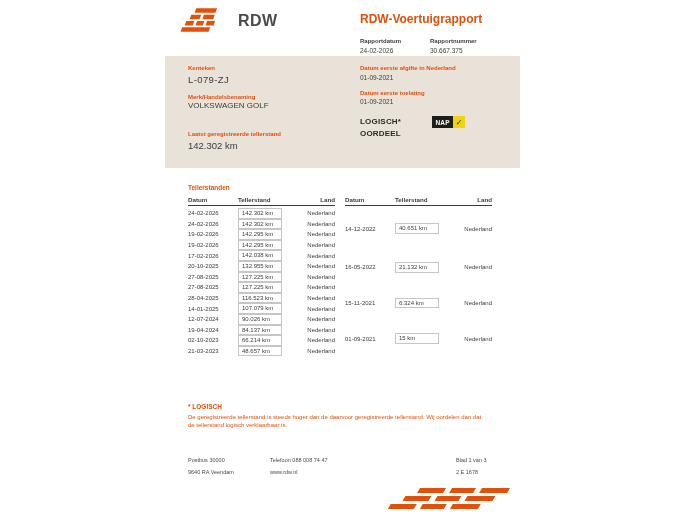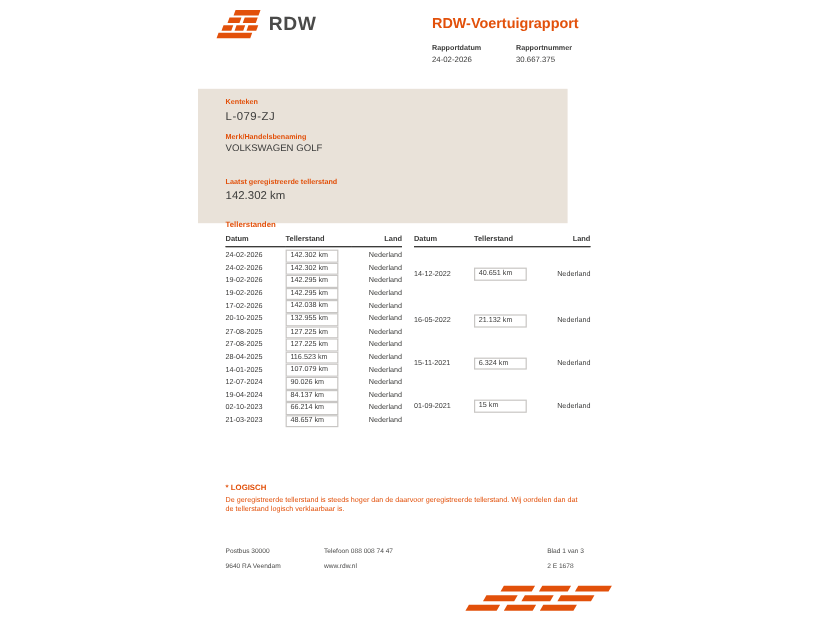--- a/index.html
+++ b/index.html
@@ -8,31 +8,31 @@
     --beige:#E9E2D9;
     --dark:#3C3C3B;
     --gray:#4A4A49;
   }
   html,body { background:#fff; }
   body { font-family:"Liberation Sans", sans-serif; color:var(--dark); }
   .canvas { position:relative; width:685px; height:514px; background:#fff; overflow:hidden; }
   .page { position:absolute; left:160px; top:0; width:365px; height:514px; background:#fff; }
 
   
-  .logo { position:absolute; left:20px; top:8px; display:flex; align-items:center; gap:6px; }
+  .logo { position:absolute; left:20px; top:8px; display:flex; align-items:center; gap:20px; }
   .logo-mark rect, .bottom-flag rect { fill:var(--orange); }
   .logo-text { font-size:16px; font-weight:bold; color:var(--gray); letter-spacing:.5px; }
   .title { position:absolute; left:200px; top:12px; font-size:12px; font-weight:bold; color:var(--orange); }
   .meta { position:absolute; left:200px; top:38px; display:flex; }
   .meta-col { width:70px; }
   .meta-label { font-size:6px; font-weight:bold; color:var(--dark); }
   .meta-value { font-size:6.5px; color:var(--dark); margin-top:2.5px; }
 
   
-  .summary { position:absolute; left:5px; top:74px; width:308px; height:112px; background:var(--beige); }
+  .summary { position:absolute; left:5px; top:56px; width:355px; height:112px; background:var(--beige); }
   .sum-left { position:absolute; left:23px; top:9px; }
   .sum-right { position:absolute; left:195px; top:9px; width:150px; }
   .f-label { font-size:6px; font-weight:bold; color:var(--orange); line-height:1.1; }
   .f-value { font-size:6.5px; color:var(--dark); margin-top:2px; }
   .kenteken { font-size:9.5px; color:var(--dark); letter-spacing:.4px; margin-top:2.5px; }
   .merk { font-size:8px; color:var(--dark); margin-top:0; }
   .big-value { font-size:9.5px; color:var(--dark); margin-top:2.5px; }
   .gap1 { margin-top:9px; }
   .gap2 { margin-top:21px; }
   .oordeel-row { margin-top:11px; display:flex; justify-content:space-between; align-items:flex-start; padding-right:45px; }
@@ -107,20 +107,36 @@
 
     <section class="summary">
       <div class="sum-left">
         <div class="f-label">Kenteken</div>
         <div class="kenteken">L-079-ZJ</div>
         <div class="f-label gap1">Merk/Handelsbenaming</div>
         <div class="merk">VOLKSWAGEN GOLF</div>
         <div class="f-label gap2">Laatst geregistreerde tellerstand</div>
         <div class="big-value">142.302 km</div>
       </div>
+      <div class="sum-right">
+        <div class="f-label">Datum eerste afgifte in Nederland</div>
+        <div class="f-value">01-09-2021</div>
+        <div class="f-label gap1">Datum eerste toelating</div>
+        <div class="f-value">01-09-2021</div>
+        <div class="oordeel-row">
+          <div class="oordeel">
+            <div>LOGISCH*</div>
+            <div>OORDEEL</div>
+          </div>
+          <div class="nap">
+            <span class="nap-black">NAP</span>
+            <span class="nap-check">✓</span>
+          </div>
+        </div>
+      </div>
     </section>
 
     <section class="teller">
       <h2>Tellerstanden</h2>
       <div class="tables">
         <table>
           <thead>
             <tr>
               <th class="c-datum">Datum</th>
               <th class="c-ts">Tellerstand</th>

